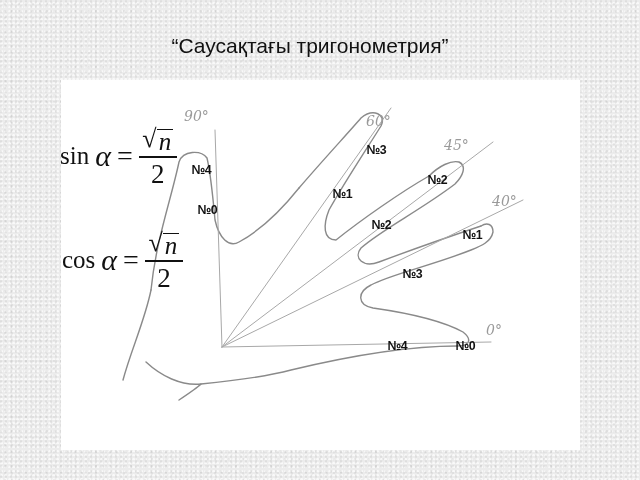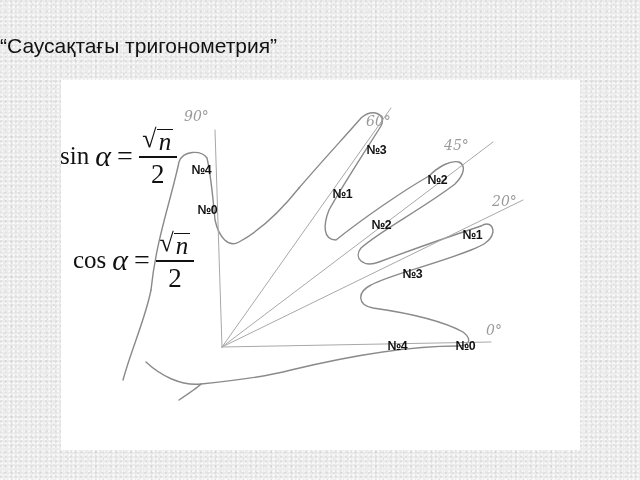--- a/index.html
+++ b/index.html
@@ -7,21 +7,21 @@
       width: 640px; height: 480px; overflow: hidden; position: relative;
       background-color: #ececec;
       background-image:
         radial-gradient(circle at 20% 30%, rgba(0,0,0,0.06) 1px, transparent 1.5px),
         radial-gradient(circle at 70% 60%, rgba(0,0,0,0.05) 1px, transparent 1.5px),
         radial-gradient(circle at 40% 80%, rgba(255,255,255,0.7) 1px, transparent 1.5px);
       background-size: 5px 5px, 7px 7px, 4px 4px;
       font-family: "Liberation Sans", sans-serif;
     }
     .title {
-      position: absolute; left: 0; top: 34px; width: 620px; text-align: left;
+      position: absolute; left: 0; top: 34px; width: 620px; text-align: center;
       font-size: 21px; color: #111; font-family: "Liberation Sans", sans-serif;
     }
     .panel {
       position: absolute; left: 61px; top: 80px; width: 519px; height: 370px;
       background: #ffffff;
     }
     svg.drawing { position: absolute; left: 0; top: 0; }
     .formula {
       position: absolute; font-family: "Liberation Serif", "DejaVu Serif", serif; color: #111;
       display: flex; align-items: center;
@@ -71,21 +71,21 @@
         <line x1="161" y1="267" x2="432" y2="62"></line>
         <line x1="161" y1="267" x2="462" y2="120"></line>
         <line x1="161" y1="267" x2="430" y2="262"></line>
       </g>
     </g>
   </svg>
 
   <span class="angle" style="left:123px; top:28px;">90°</span>
   <span class="angle" style="left:305px; top:33px;">60°</span>
   <span class="angle" style="left:383px; top:57px;">45°</span>
-  <span class="angle" style="left:431px; top:113px;">20°</span>
+  <span class="angle" style="left:431px; top:113px;">40°</span>
   <span class="angle" style="left:425px; top:242px;">0°</span>
 
   <span class="label" style="left:130px; top:82px;">№4</span>
   <span class="label" style="left:136px; top:122px;">№0</span>
   <span class="label" style="left:305px; top:62px;">№3</span>
   <span class="label" style="left:271px; top:106px;">№1</span>
   <span class="label" style="left:366px; top:92px;">№2</span>
   <span class="label" style="left:310px; top:137px;">№2</span>
   <span class="label" style="left:401px; top:147px;">№1</span>
   <span class="label" style="left:341px; top:186px;">№3</span>
@@ -99,21 +99,21 @@
     <span class="frac">
       <span class="num">
         <span class="rad">√</span>
         <span class="radicand">n</span>
       </span>
       <span class="bar"></span>
       <span class="den">2</span>
     </span>
   </div>
 
-  <div class="formula" style="left:12px; top:148px;text-align:center;">
+  <div class="formula" style="left:1px; top:148px;text-align:center;">
     <span class="fn">cos</span>
     <span class="alpha">α</span>
     <span class="eq">=</span>
     <span class="frac">
       <span class="num">
         <span class="rad">√</span>
         <span class="radicand">n</span>
       </span>
       <span class="bar"></span>
       <span class="den">2</span>

